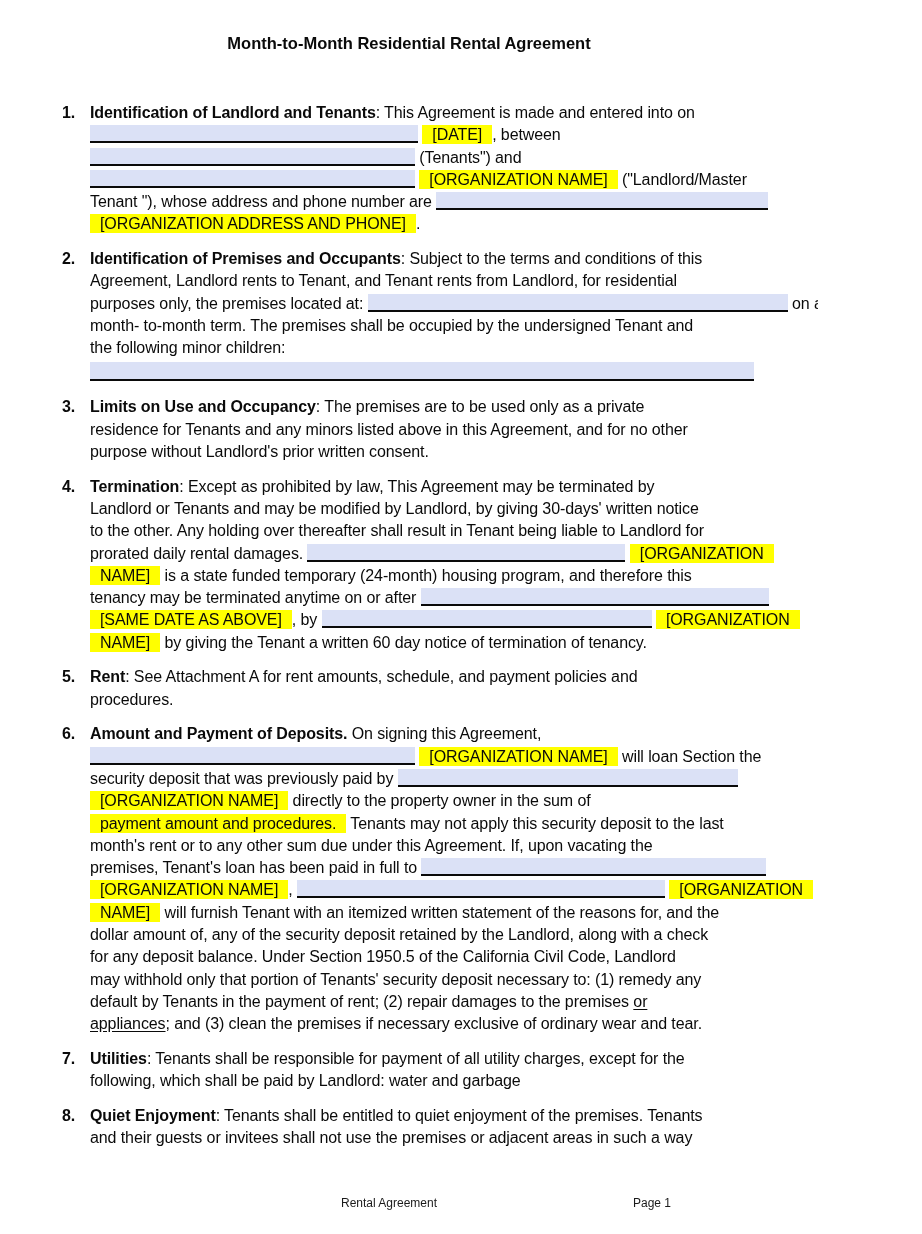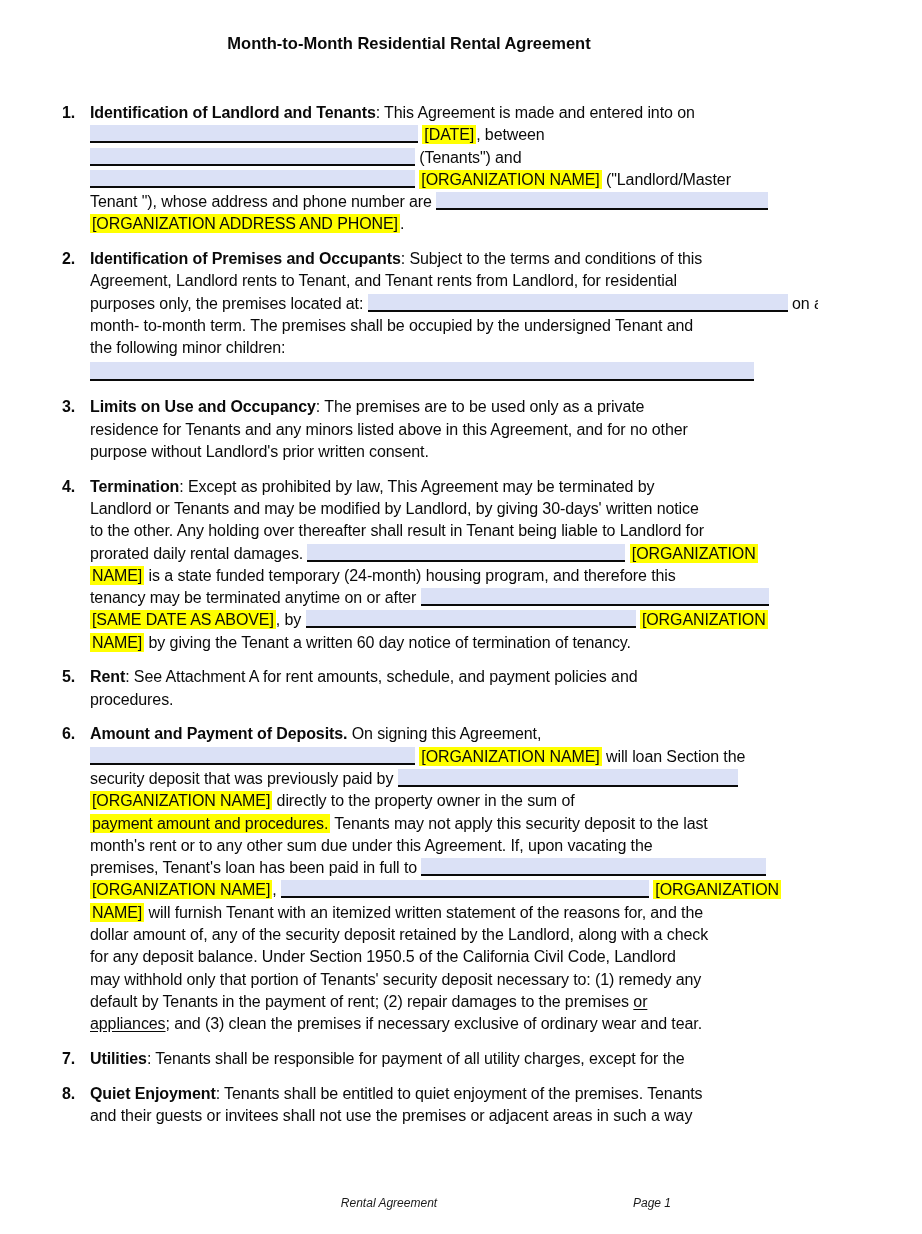--- a/index.html
+++ b/index.html
@@ -18,33 +18,33 @@
     text-align:center;
     font-size:16.5px;font-weight:bold;line-height:20px;
     letter-spacing:0;
   }
   .sections{margin:49px 64px 0 62px;}
   .section{display:flex;margin-bottom:12.4px;}
   .num{width:28px;flex:none;font-weight:bold;}
   .content{flex:1;min-width:0;}
   .line{height:22.3px;white-space:nowrap;}
   .bold{font-weight:bold;}
-  .hl{background:var(--hl,#ffff00);padding:1px 2px;}
+  .hl{background:var(--hl,#ffff00);padding:1px 10px;}
   .ul{text-decoration:underline;text-underline-offset:2px;}
   .field{
     display:inline-block;
     height:16px;
     background:var(--field,#dbe1f6);
     border-bottom:2px solid #0a0a0a;
     vertical-align:-3px;
   }
   .field.full{display:block;width:100%;height:17px;margin-top:2px;}
   .footer{
     position:absolute;left:0;right:0;top:1196px;
-    font-size:12px;line-height:15px;color:#1a1a1a;letter-spacing:0;font-style:italic;
+    font-size:12px;line-height:15px;color:#1a1a1a;letter-spacing:0;
   }
   .footer .doc{display:block;text-align:center;transform:translateX(-20px);}
   .footer .page-num{position:absolute;right:147px;top:0;}
 </style>
 </head>
 <body>
 
 <div class="page">
   <h1 class="title">Month-to-Month Residential Rental Agreement</h1>
   <div class="sections">
@@ -116,20 +116,21 @@
           <div class="line"><span class="txt">for any deposit balance. Under Section 1950.5 of the California Civil Code, Landlord</span></div>
           <div class="line"><span class="txt">may withhold only that portion of Tenants' security deposit necessary to: (1) remedy any</span></div>
           <div class="line"><span class="txt">default by Tenants in the payment of rent; (2) repair damages to the premises </span><span class="ul">or</span></div>
           <div class="line"><span class="ul">appliances</span><span class="txt">; and (3) clean the premises if necessary exclusive of ordinary wear and tear.</span></div>
         </div>
       </div>
       <div class="section">
         <div class="num">7.</div>
         <div class="content">
           <div class="line"><span class="bold">Utilities</span><span class="txt">: Tenants shall be responsible for payment of all utility charges, except for the</span></div>
+          <div class="line"><span class="txt">following, which shall be paid by Landlord: water and garbage</span></div>
         </div>
       </div>
       <div class="section">
         <div class="num">8.</div>
         <div class="content">
           <div class="line"><span class="bold">Quiet Enjoyment</span><span class="txt">: Tenants shall be entitled to quiet enjoyment of the premises. Tenants</span></div>
           <div class="line"><span class="txt">and their guests or invitees shall not use the premises or adjacent areas in such a way</span></div>
         </div>
       </div>
     </div>

